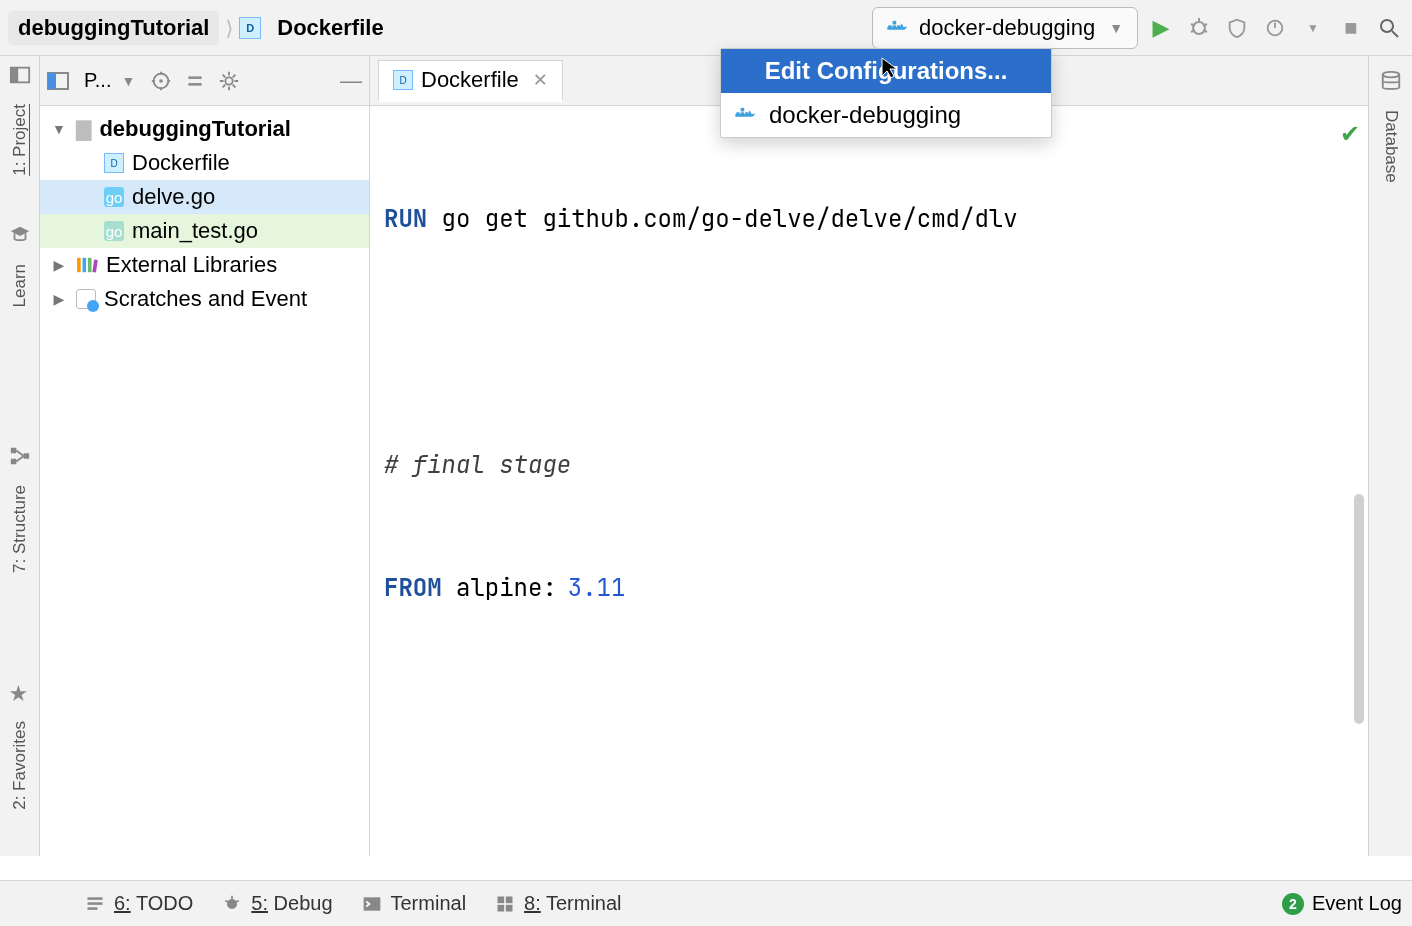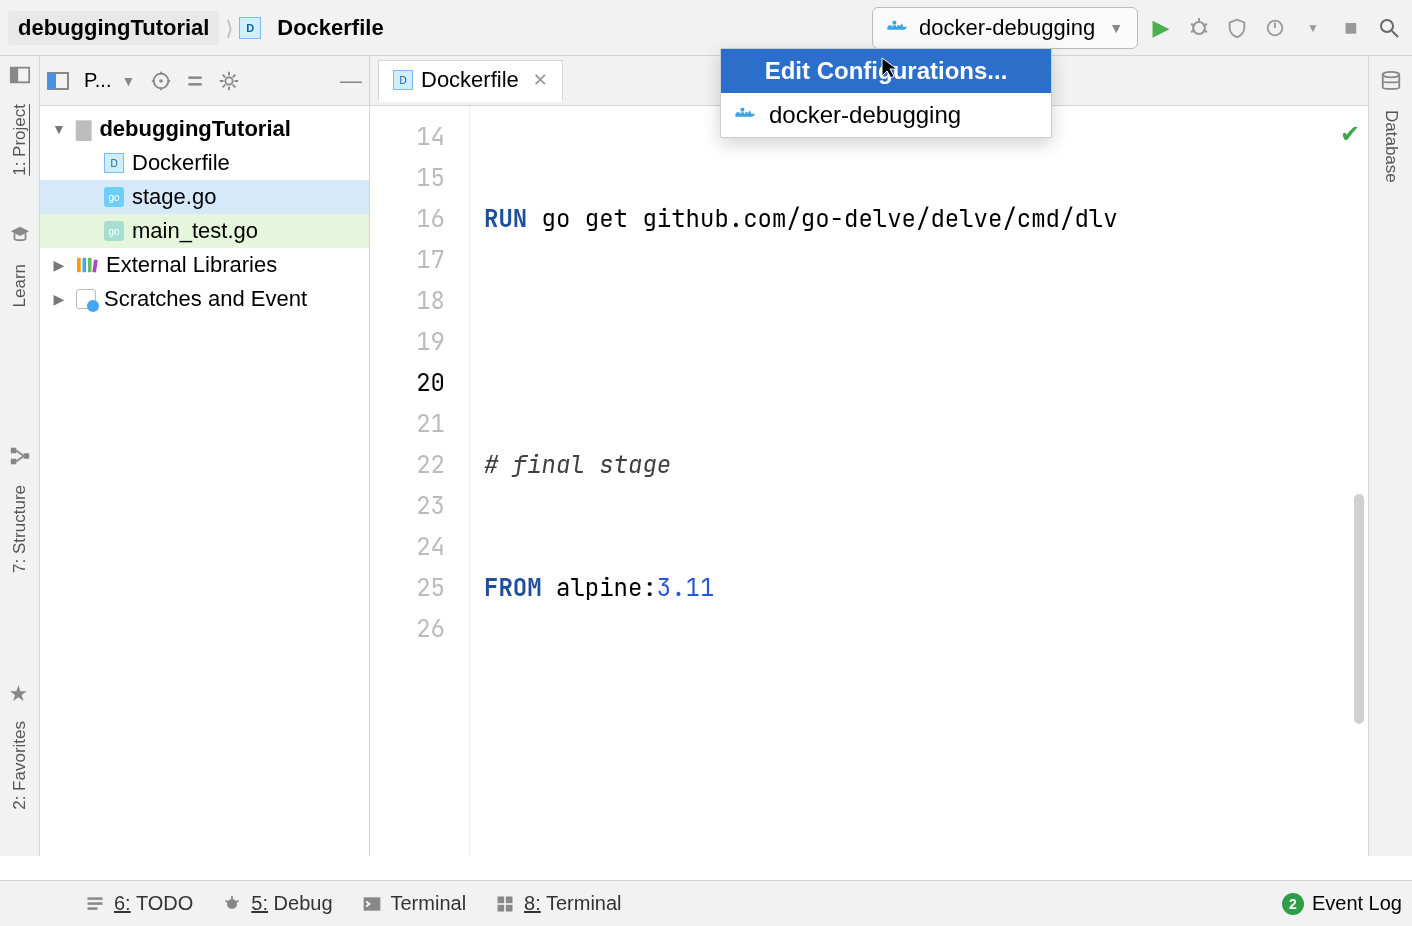--- a/index.html
+++ b/index.html
@@ -165,21 +165,21 @@
 }
 .file-txt-icon {
   width: 20px; height: 22px;
   background: #fff; border: 1px solid #bbb;
   display: inline-flex; align-items: flex-start; justify-content: center;
 }
 .gopher-icon {
   width: 20px; height: 20px;
   background: #6ecff6; border-radius: 3px;
   display: inline-flex; align-items: center; justify-content: center;
-  font-size: 10px; color: #fff;
+  font-size: 15px; color: #fff;
 }
 .gopher-icon.test { background: #a6ded0; }
 .lib-icon {
   width: 22px; height: 18px; display: inline-flex;
 }
 .scratch-icon {
   width: 20px; height: 20px;
   background: #fff; border: 1px solid #bbb; border-radius: 3px;
   position: relative;
 }
@@ -235,21 +235,21 @@
 .gutter .gline { height: 41px; }
 .gutter .current { color: #000; }
 .code {
   flex: 1;
   padding: 10px 10px 10px 14px;
   white-space: pre;
   position: relative;
 }
 .code .line { height: 41px; }
 .kw { color: #1f4f9b; font-weight: 700; }
-.num { color: #2458d3; }
+.num { color: #2458d3; margin-left: 11px; }
 .cmt { color: #404040; font-style: italic; }
 
 .status-check {
   position: absolute;
   top: 64px;
   right: 8px;
   color: #3fa64b;
   font-size: 24px;
 }
 .vscroll {
@@ -456,21 +456,21 @@
         <span class="tree-label root-bold">debuggingTutorial</span>
       </div>
       <div class="tree-row indent1">
         <span class="expander"></span>
         <span class="file-blue-icon">D</span>
         <span class="tree-label">Dockerfile</span>
       </div>
       <div class="tree-row indent1 highlight-blue">
         <span class="expander"></span>
         <span class="gopher-icon">go</span>
-        <span class="tree-label">stage.go</span>
+        <span class="tree-label">delve.go</span>
       </div>
       <div class="tree-row indent1 highlight-green">
         <span class="expander"></span>
         <span class="gopher-icon test">go</span>
         <span class="tree-label">main_test.go</span>
       </div>
       <div class="tree-row">
         <span class="expander">▶</span>
         <svg class="lib-icon" viewBox="0 0 24 20">
             <rect x="1" y="2" width="4" height="16" fill="#ff9800"></rect>
@@ -490,35 +490,20 @@
 
   <div class="editor-area">
     <div class="tabs-row">
       <div class="tab">
         <span class="file-blue-icon">D</span>
         <span>Dockerfile</span>
         <span class="close">✕</span>
       </div>
     </div>
     <div class="editor">
-      <div class="gutter">
-        <div class="gline">14</div>
-        <div class="gline">15</div>
-        <div class="gline">16</div>
-        <div class="gline">17</div>
-        <div class="gline">18</div>
-        <div class="gline">19</div>
-        <div class="gline current">20</div>
-        <div class="gline">21</div>
-        <div class="gline">22</div>
-        <div class="gline">23</div>
-        <div class="gline">24</div>
-        <div class="gline">25</div>
-        <div class="gline">26</div>
-      </div>
       <div class="code">
         <div class="line"><span class="kw">RUN</span><span> go get github.com/go-delve/delve/cmd/dlv</span></div>
         <div class="line"></div>
         <div class="line"><span class="cmt"># final stage</span></div>
         <div class="line"><span class="kw">FROM</span><span> alpine:</span><span class="num">3.11</span></div>
         <div class="line"></div>
         
         
         
         

